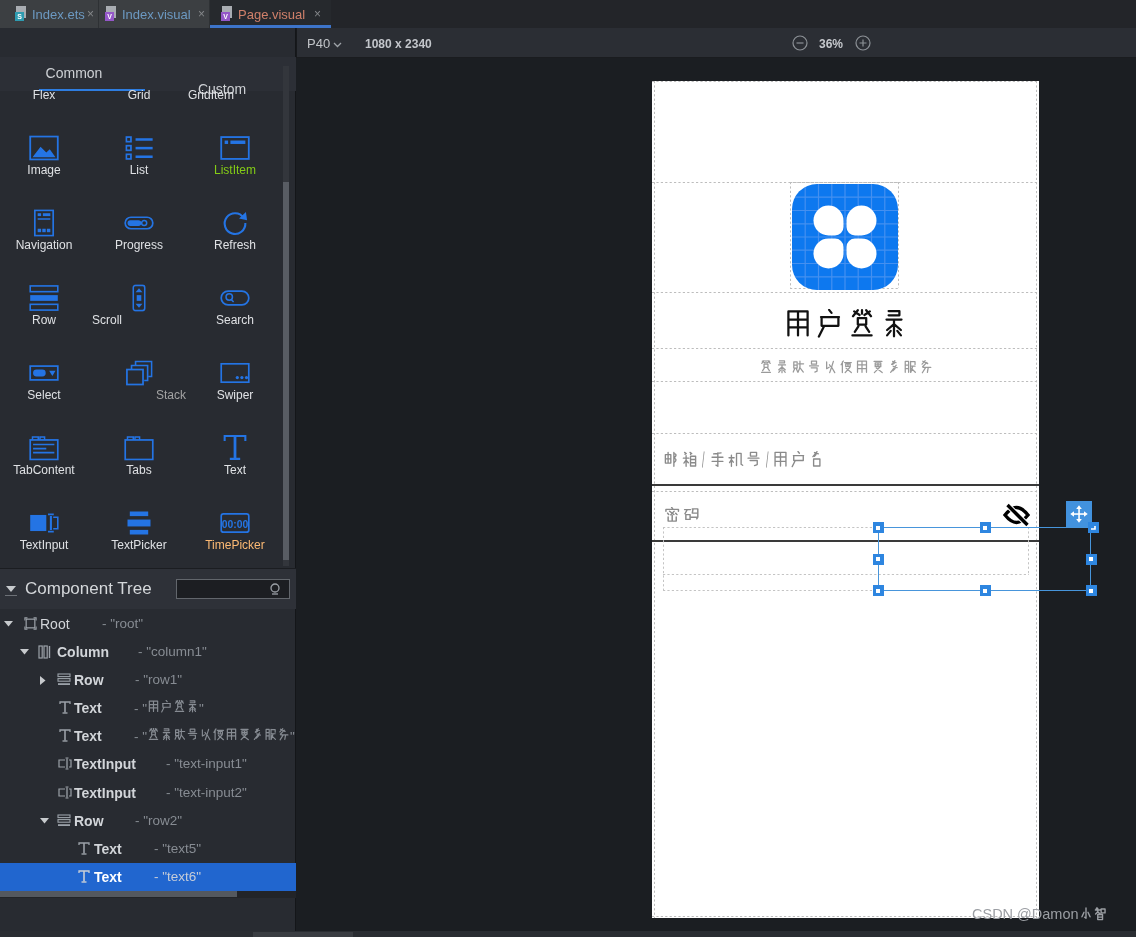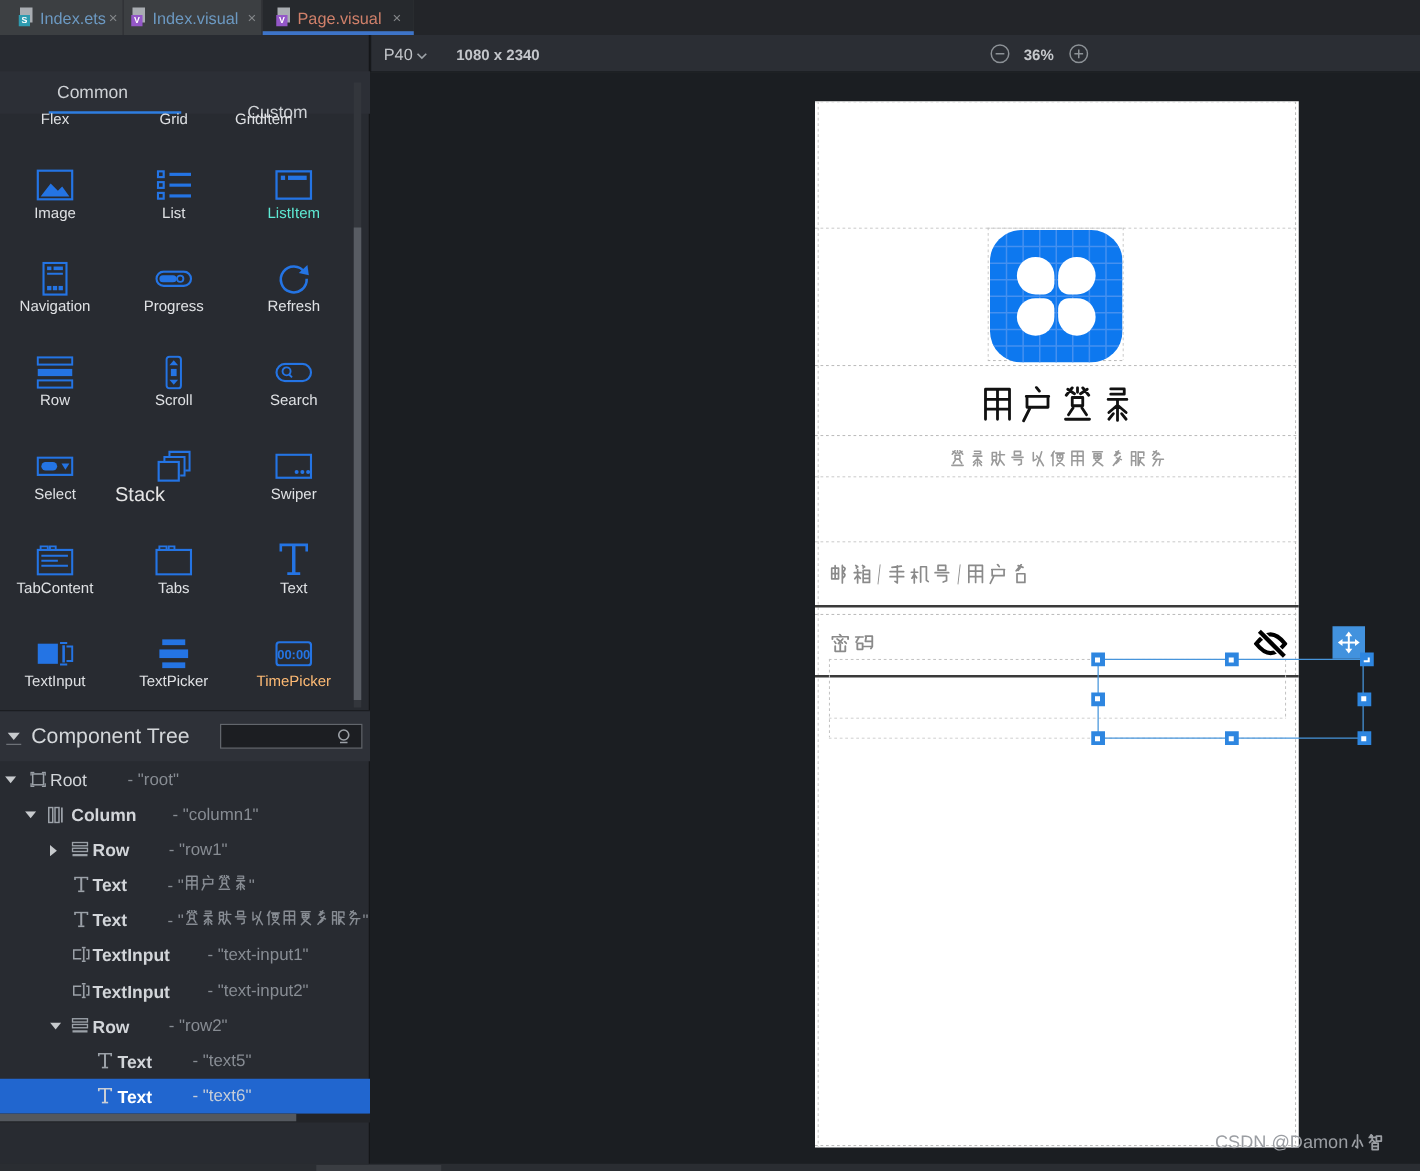--- a/index.html
+++ b/index.html
@@ -71,21 +71,21 @@
         <rect x="1" y="9" width="4" height="4"></rect>
         <rect x="1" y="16.5" width="4" height="4"></rect>
       </g>
       <g fill="#2474e4">
         <rect x="9" y="2.5" width="15" height="2.2"></rect>
         <rect x="9" y="10" width="15" height="2.2"></rect>
         <rect x="9" y="17.5" width="15" height="2.2"></rect>
       </g>
     </svg>
   </div>
-<div class="abs" style="left:188px;top:163px;width:94px;text-align:center;font-size:12px;color:#5eead4">ListItem</div>
+<div class="abs" style="left:188px;top:163px;width:94px;text-align:center;font-size:12px;color:#84cc16">ListItem</div>
 <div class="abs" style="left:235px;top:148px;transform:translate(-50%,-50%) scale(1.15)">
     <svg width="26" height="22" viewBox="0 0 26 22">
       <rect x="1" y="1.5" width="24" height="19" fill="none" stroke="#2474e4" stroke-width="1.6"></rect>
       <rect x="4" y="4.5" width="3" height="3" fill="#2474e4"></rect>
       <rect x="9" y="4.5" width="13" height="3" fill="#2474e4"></rect>
     </svg>
   </div>
 <div class="abs" style="left:-3px;top:238px;width:94px;text-align:center;font-size:12px;color:#dfe1e4">Navigation</div>
 <div class="abs" style="left:44px;top:223px;transform:translate(-50%,-50%) scale(1.15)">
     <svg width="18" height="24" viewBox="0 0 18 24">
@@ -114,21 +114,21 @@
     </svg>
   </div>
 <div class="abs" style="left:-3px;top:313px;width:94px;text-align:center;font-size:12px;color:#dfe1e4">Row</div>
 <div class="abs" style="left:44px;top:298px;transform:translate(-50%,-50%) scale(1.15)">
     <svg width="26" height="23" viewBox="0 0 26 23">
       <rect x="1" y="1" width="24" height="5" fill="none" stroke="#2474e4" stroke-width="1.4"></rect>
       <rect x="1" y="9" width="24" height="5" fill="#2474e4"></rect>
       <rect x="1" y="17" width="24" height="5" fill="none" stroke="#2474e4" stroke-width="1.4"></rect>
     </svg>
   </div>
-<div class="abs" style="left:92px;top:313px;width:94px;text-align:center;font-size:12px;color:#dfe1e4">Scroll</div>
+<div class="abs" style="left:92px;top:313px;width:94px;text-align:left;font-size:12px;color:#dfe1e4">Scroll</div>
 <div class="abs" style="left:139px;top:298px;transform:translate(-50%,-50%) scale(1.15)">
     <svg width="12" height="24" viewBox="0 0 12 24">
       <rect x="1" y="1" width="10" height="22" rx="2" fill="none" stroke="#2474e4" stroke-width="1.4"></rect>
       <path d="M6 3.5L9 7H3Z" fill="#2474e4"></path>
       <path d="M6 20.5L3 17H9Z" fill="#2474e4"></path>
       <rect x="4" y="9.5" width="4" height="5" fill="#2474e4"></rect>
     </svg>
   </div>
 <div class="abs" style="left:188px;top:313px;width:94px;text-align:center;font-size:12px;color:#dfe1e4">Search</div>
 <div class="abs" style="left:235px;top:298px;transform:translate(-50%,-50%) scale(1.15)">
@@ -139,21 +139,21 @@
     </svg>
   </div>
 <div class="abs" style="left:-3px;top:388px;width:94px;text-align:center;font-size:12px;color:#dfe1e4">Select</div>
 <div class="abs" style="left:44px;top:373px;transform:translate(-50%,-50%) scale(1.15)">
     <svg width="26" height="14" viewBox="0 0 26 14">
       <rect x="1" y="1" width="24" height="12" fill="none" stroke="#2474e4" stroke-width="1.5"></rect>
       <rect x="3.5" y="4" width="11" height="6" rx="3" fill="#2474e4"></rect>
       <path d="M17.5 5L23 5L20.25 9.5Z" fill="#2474e4"></path>
     </svg>
   </div>
-<div class="abs" style="left:92px;top:388px;width:94px;text-align:left;font-size:16px;color:#e5e5e5">Stack</div>
+<div class="abs" style="left:92px;top:388px;width:94px;text-align:right;font-size:12px;color:#a3a3a3">Stack</div>
 <div class="abs" style="left:139px;top:373px;transform:translate(-50%,-50%) scale(1.15)">
     <svg width="24" height="24" viewBox="0 0 24 24">
       <path d="M9 5V2H23V15H20" fill="none" stroke="#2474e4" stroke-width="1.4"></path>
       <path d="M5.5 8.5V5.5H19.5V18.5H16.5" fill="none" stroke="#2474e4" stroke-width="1.4"></path>
       <rect x="1.5" y="9" width="14" height="13" fill="none" stroke="#2474e4" stroke-width="1.5"></rect>
     </svg>
   </div>
 <div class="abs" style="left:188px;top:388px;width:94px;text-align:center;font-size:12px;color:#dfe1e4">Swiper</div>
 <div class="abs" style="left:235px;top:373px;transform:translate(-50%,-50%) scale(1.15)">
     <svg width="26" height="18" viewBox="0 0 26 18">

